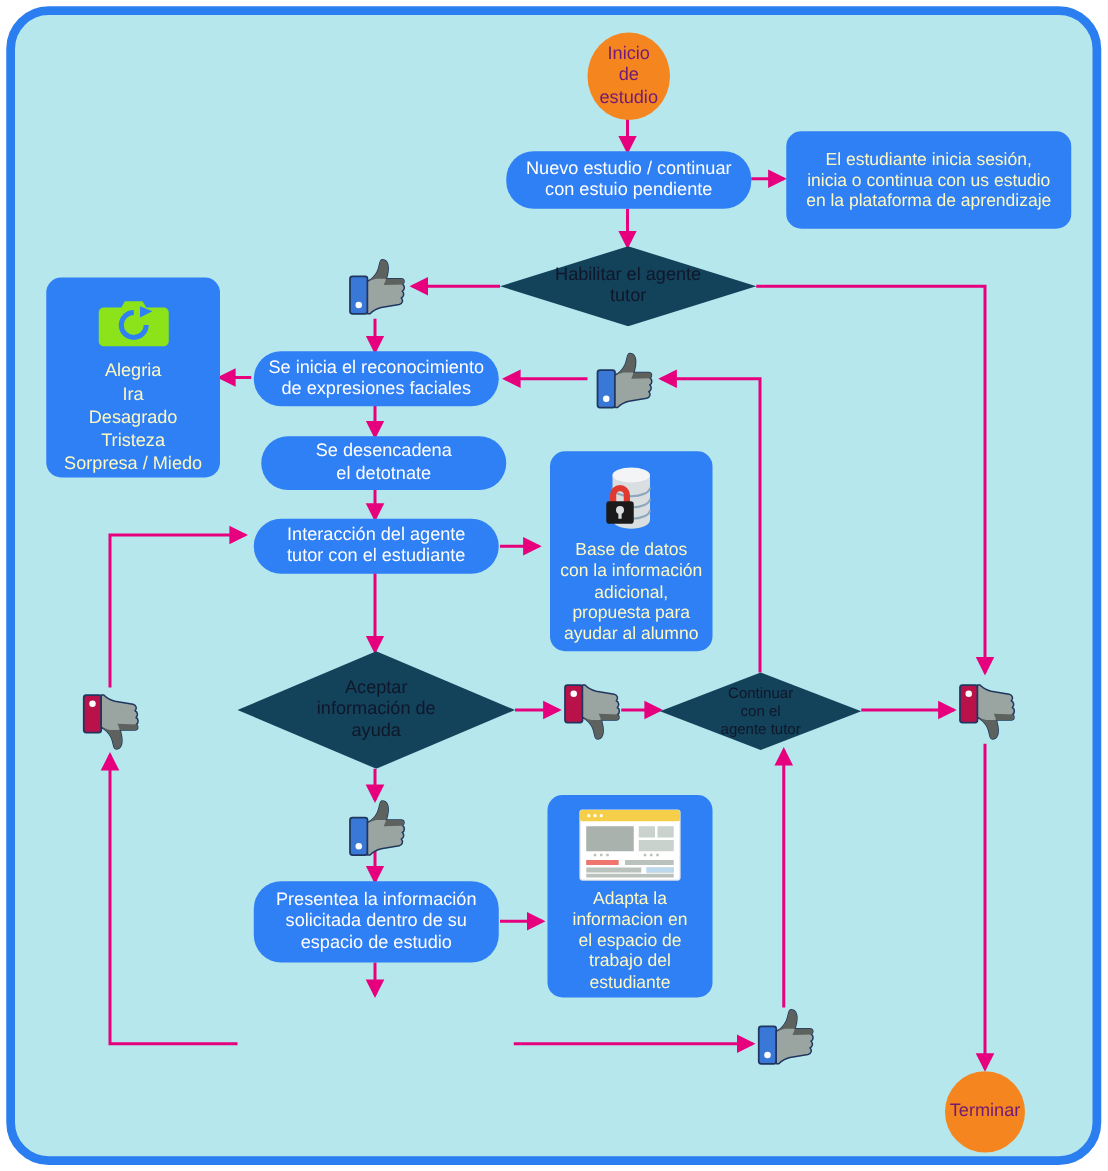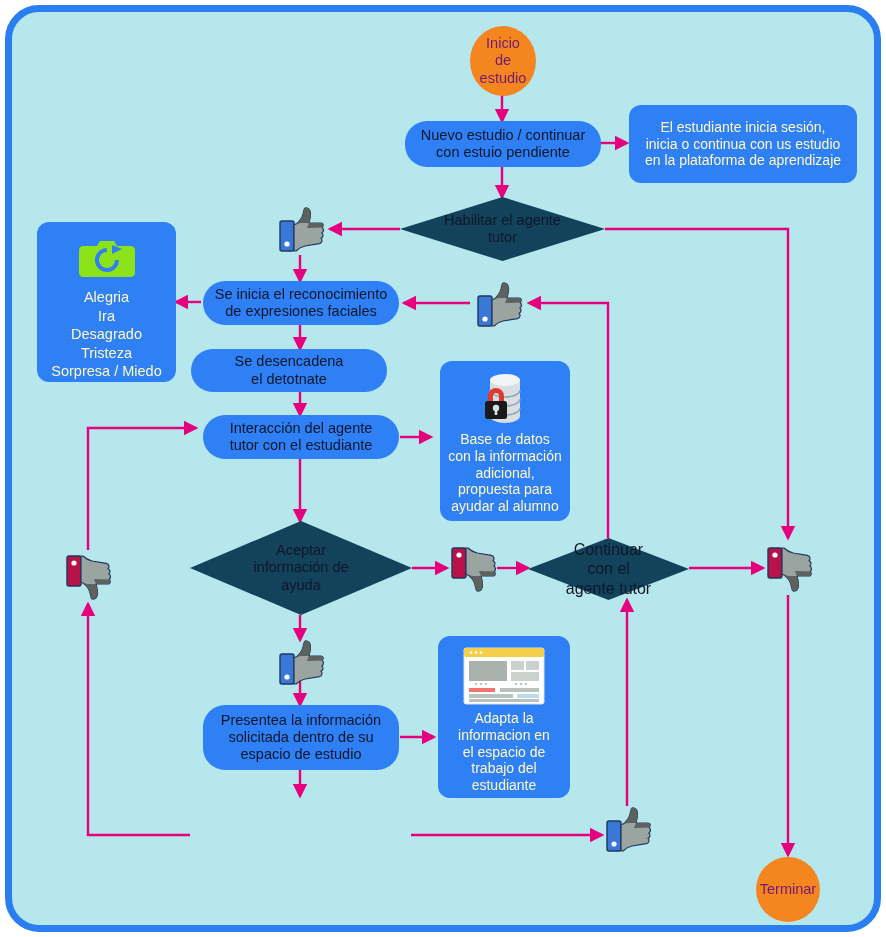--- a/index.html
+++ b/index.html
@@ -20,21 +20,21 @@
     border-radius:34px;
   }
   #edges{position:absolute;left:0;top:0;width:886px;height:937px;pointer-events:none;}
 
   .node{position:absolute;box-sizing:border-box;}
 
   
   .proc{
     background:#2f7ff5;
     border-radius:22px;
-    color:#0f172a;
+    color:#ffffff;
     display:flex;align-items:center;justify-content:center;
     text-align:center;
     line-height:1.18;
     font-size:14.5px;
     padding:4px 8px;
   }
   
   .card{
     background:#2f7ff5;
     border-radius:12px;
@@ -195,21 +195,21 @@
   <div class="icon" style="left:475px;top:280px;width:48px;height:50px;">
     <svg viewBox="0 0 48 50">
       <rect x="3" y="16" width="14" height="30" rx="2" fill="#3a78d8" stroke="#20365e" stroke-width="1.4"></rect>
       <circle cx="10" cy="39" r="2.6" fill="#ffffff"></circle>
       <path d="M17 46 L17 20 C17 20 22 18 25 12 C27.5 7 26 2 30 3 C34 4 34.5 10 32 18 L44 18 C46.5 18 47 21 45 22.5 C47 23.5 47 27 44.8 28 C46.6 29.3 46.3 32.4 44 33.4 C45.8 34.8 45.2 38 42.4 38.6 L28 41 C24 42 21 44 19 46 Z" fill="#9aa4a0" stroke="#20365e" stroke-width="1.2" stroke-linejoin="round"></path>
       <path d="M17 20 C17 20 22 18 25 12 C27.5 7 26 2 30 3 C34 4 34.5 10 32 18 L24 18 C20 19 17 20 17 20 Z" fill="#5d625e"></path>
       <path d="M32 18 L44 18 C46.5 18 47 21 45 22.5 L30 23 Z" fill="#5d625e"></path>
     </svg>
   </div>
 
-  <div class="node proc" style="left:191px;top:349px;width:196px;height:43px;">
+  <div class="node proc" style="left:209px;top:349px;width:196px;height:43px;">
     <span style="white-space:pre-line;">Se desencadena
 el detotnate</span>
   </div>
 
   <div class="node proc" style="left:203px;top:415px;width:196px;height:44px;">
     <span style="white-space:pre-line;">Interacción del agente
 tutor con el estudiante</span>
   </div>
 
   <div class="node card" style="left:440px;top:361px;width:130px;height:160px;">
@@ -251,21 +251,21 @@
       <path d="M17 4 L17 30 C17 30 22 32 25 38 C27.5 43 26 48 30 47 C34 46 34.5 40 32 32 L44 32 C46.5 32 47 29 45 27.5 C47 26.5 47 23 44.8 22 C46.6 20.7 46.3 17.6 44 16.6 C45.8 15.2 45.2 12 42.4 11.4 L28 9 C24 8 21 6 19 4 Z" fill="#9aa4a0" stroke="#20365e" stroke-width="1.2" stroke-linejoin="round"></path>
       <path d="M17 30 C17 30 22 32 25 38 C27.5 43 26 48 30 47 C34 46 34.5 40 32 32 L24 32 C20 31 17 30 17 30 Z" fill="#5d625e"></path>
       <path d="M32 32 L44 32 C46.5 32 47 29 45 27.5 L30 27 Z" fill="#5d625e"></path>
     </svg>
   </div>
 
   <div class="diamond" style="left:528px;top:538px;width:161px;height:62px;">
     <svg class="dshape" viewBox="0 0 161 62" preserveAspectRatio="none">
       <polygon points="80.5,0 161,31 80.5,62 0,31" fill="#13425b"></polygon>
     </svg>
-    <div class="dlabel" style="font-size:16px;">Continuar
+    <div class="dlabel" style="font-size:12px;">Continuar
 con el
 agente tutor</div>
   </div>
 
   <div class="icon" style="left:765px;top:544px;width:48px;height:50px;">
     <svg viewBox="0 0 48 50">
       <rect x="3" y="4" width="14" height="30" rx="2" fill="#b9124a" stroke="#20365e" stroke-width="1.4"></rect>
       <circle cx="10" cy="11" r="2.6" fill="#ffffff"></circle>
       <path d="M17 4 L17 30 C17 30 22 32 25 38 C27.5 43 26 48 30 47 C34 46 34.5 40 32 32 L44 32 C46.5 32 47 29 45 27.5 C47 26.5 47 23 44.8 22 C46.6 20.7 46.3 17.6 44 16.6 C45.8 15.2 45.2 12 42.4 11.4 L28 9 C24 8 21 6 19 4 Z" fill="#9aa4a0" stroke="#20365e" stroke-width="1.2" stroke-linejoin="round"></path>
       <path d="M17 30 C17 30 22 32 25 38 C27.5 43 26 48 30 47 C34 46 34.5 40 32 32 L24 32 C20 31 17 30 17 30 Z" fill="#5d625e"></path>

